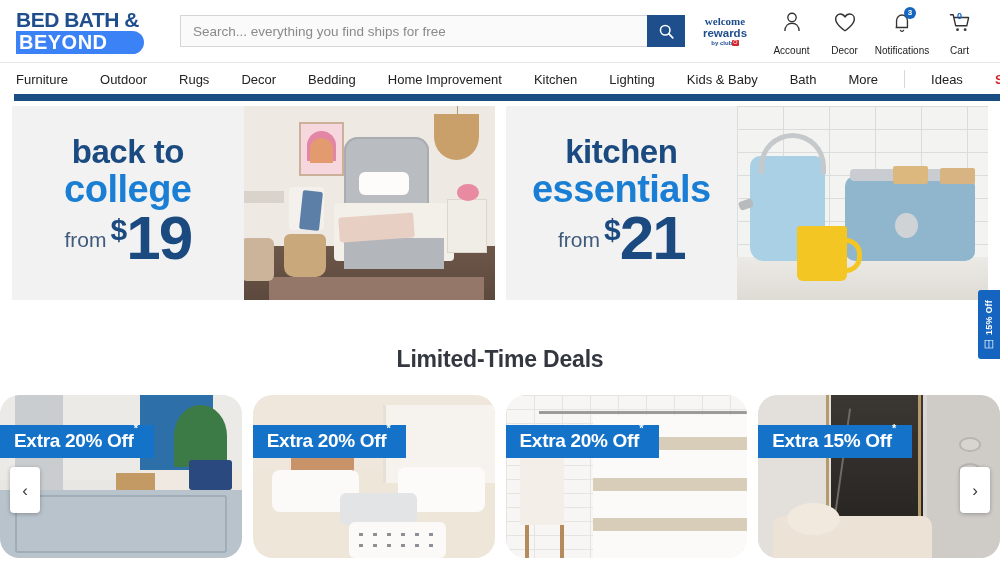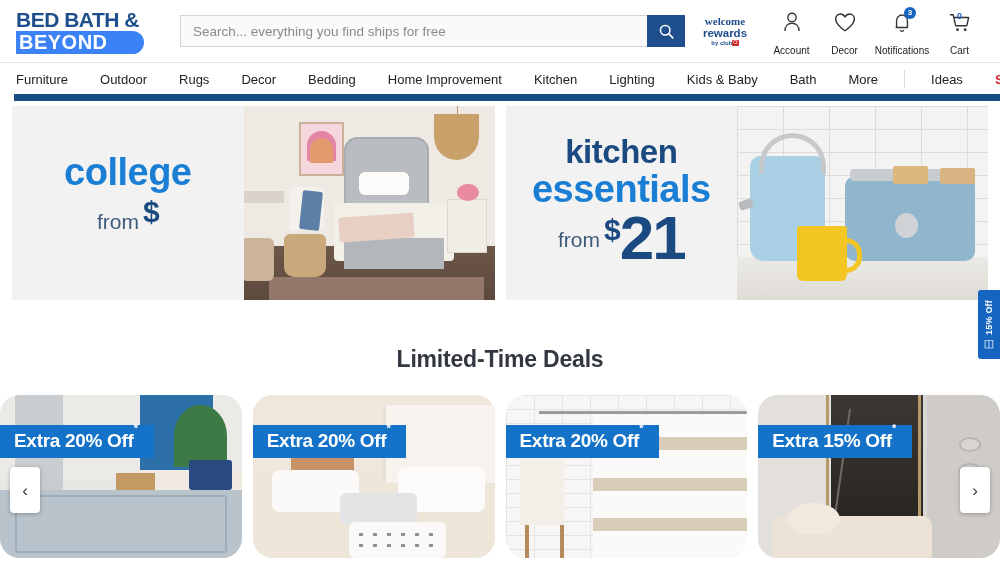--- a/index.html
+++ b/index.html
@@ -450,24 +450,26 @@
     <div class="nav-item">Ideas</div>
     <div class="nav-item sale">Sales &amp; Deals</div>
   </div>
   <div class="nav-underline"></div>
 </div>
 
 <div class="banners">
 
   <div class="banner">
     <div class="banner-text">
+      <div class="bt-l1">back to</div>
       <div class="bt-l2">college</div>
       <div class="bt-l3">
         <span class="bt-from">from</span>
         <span class="bt-dollar">$</span>
+        <span class="bt-amt">19</span>
       </div>
     </div>
     <div class="banner-img">
       <div class="bed-scene">
         <div class="bs-wall"></div>
           <div class="bs-floor"></div>
           <div class="bs-rug"></div>
         <div class="bs-art"></div>
           <div class="bs-lamp"></div>
         <div class="bs-head"></div>

